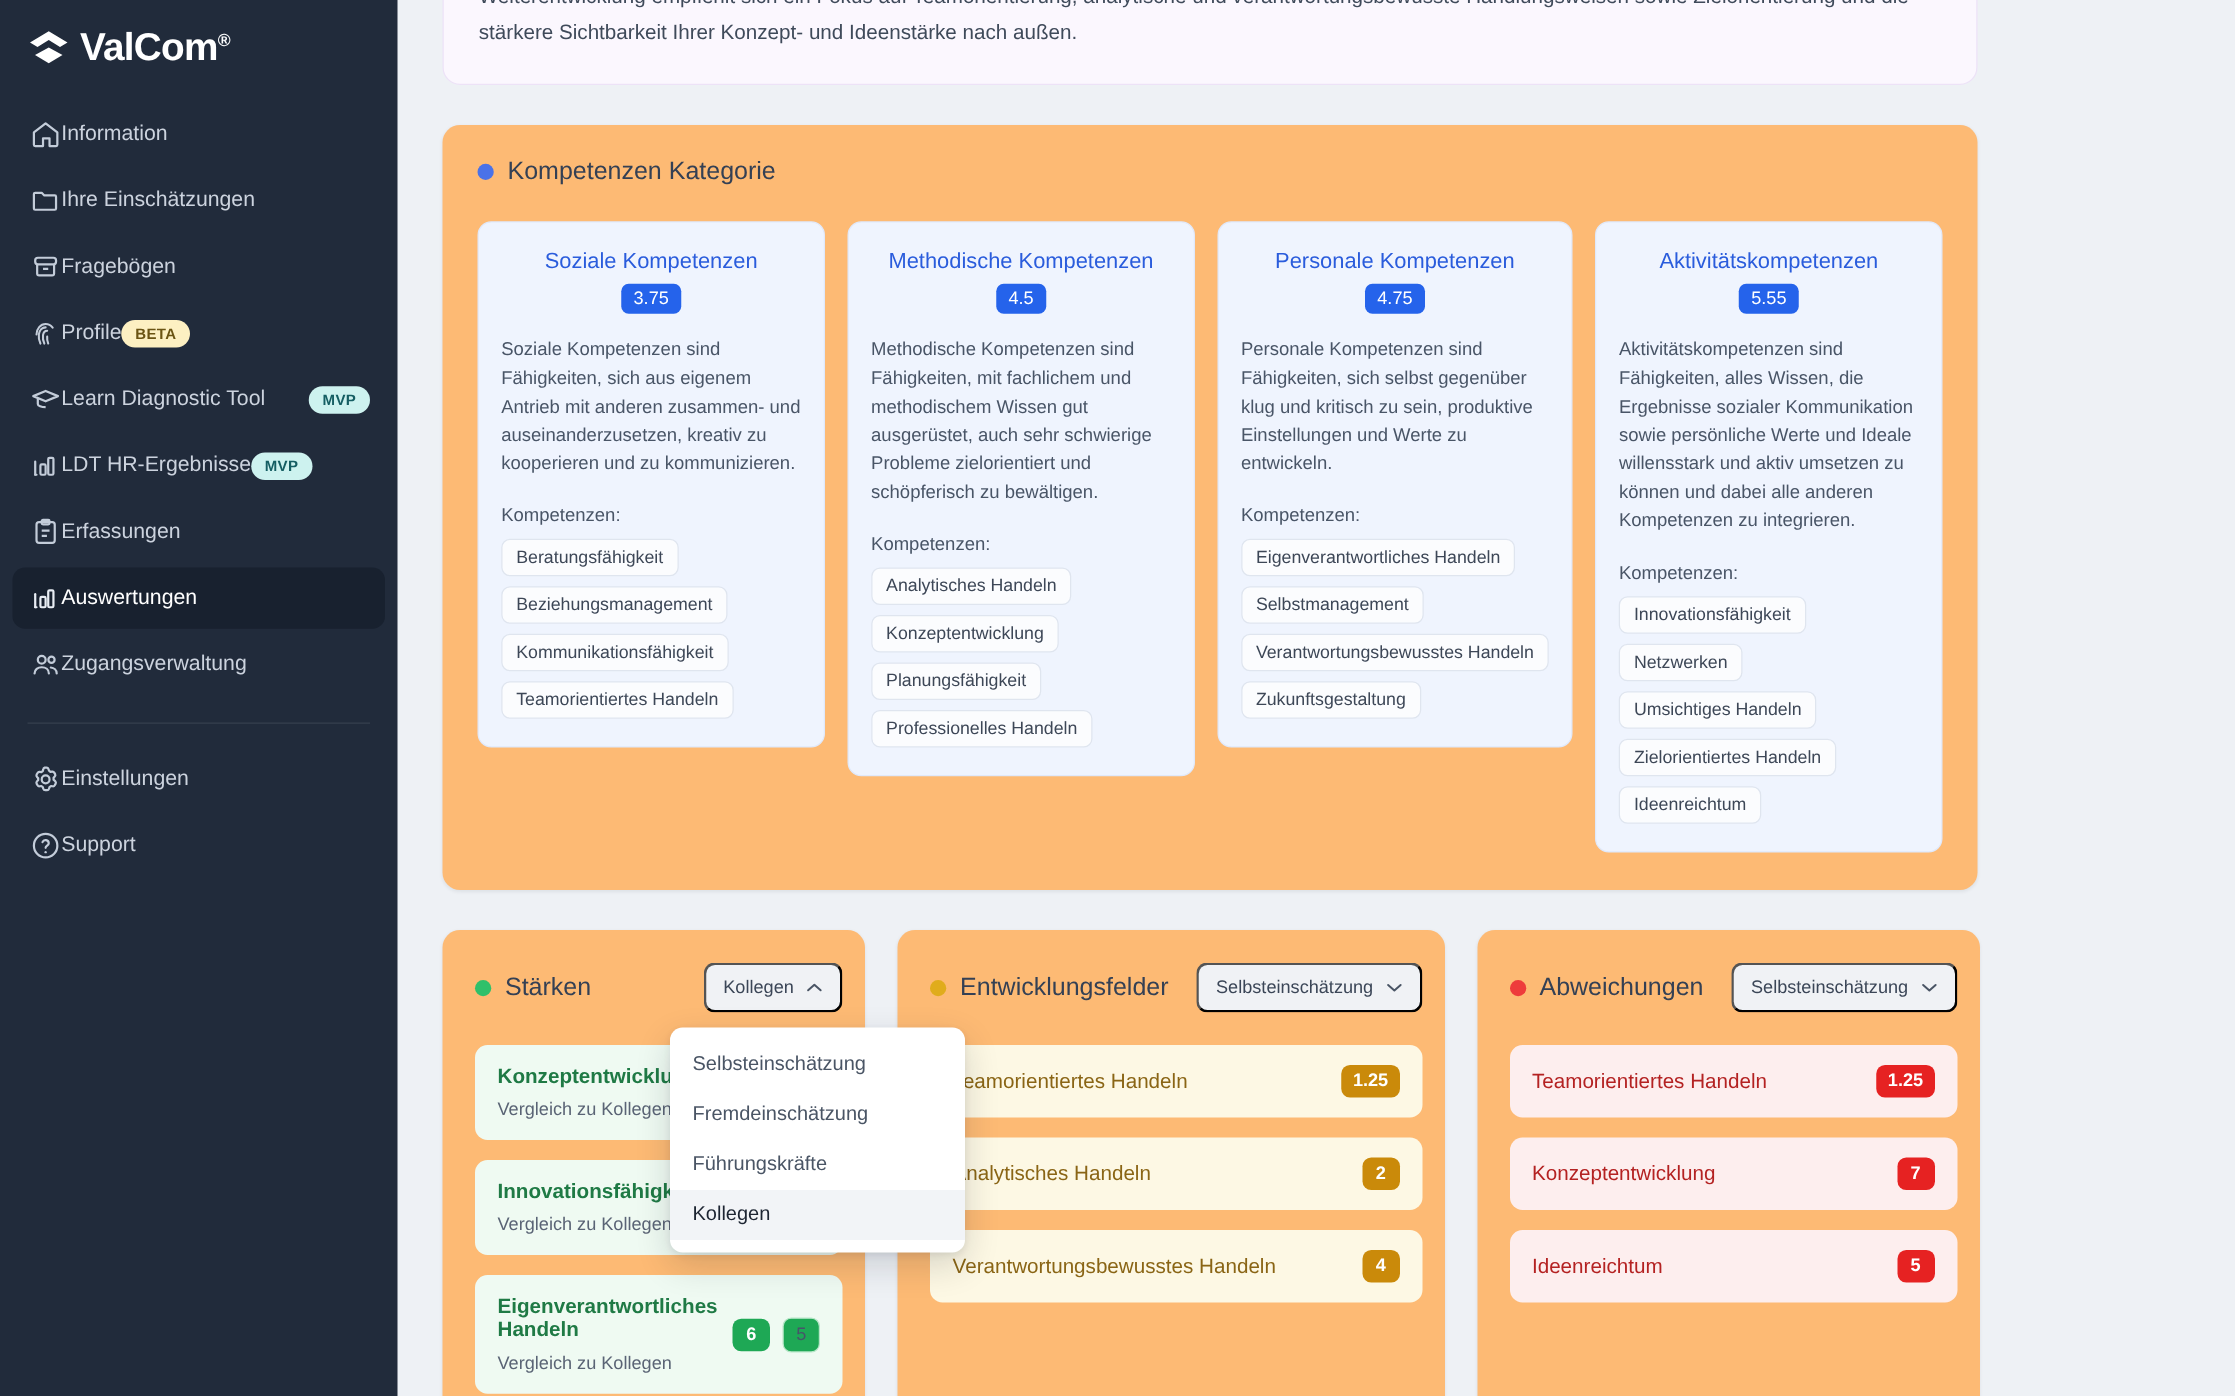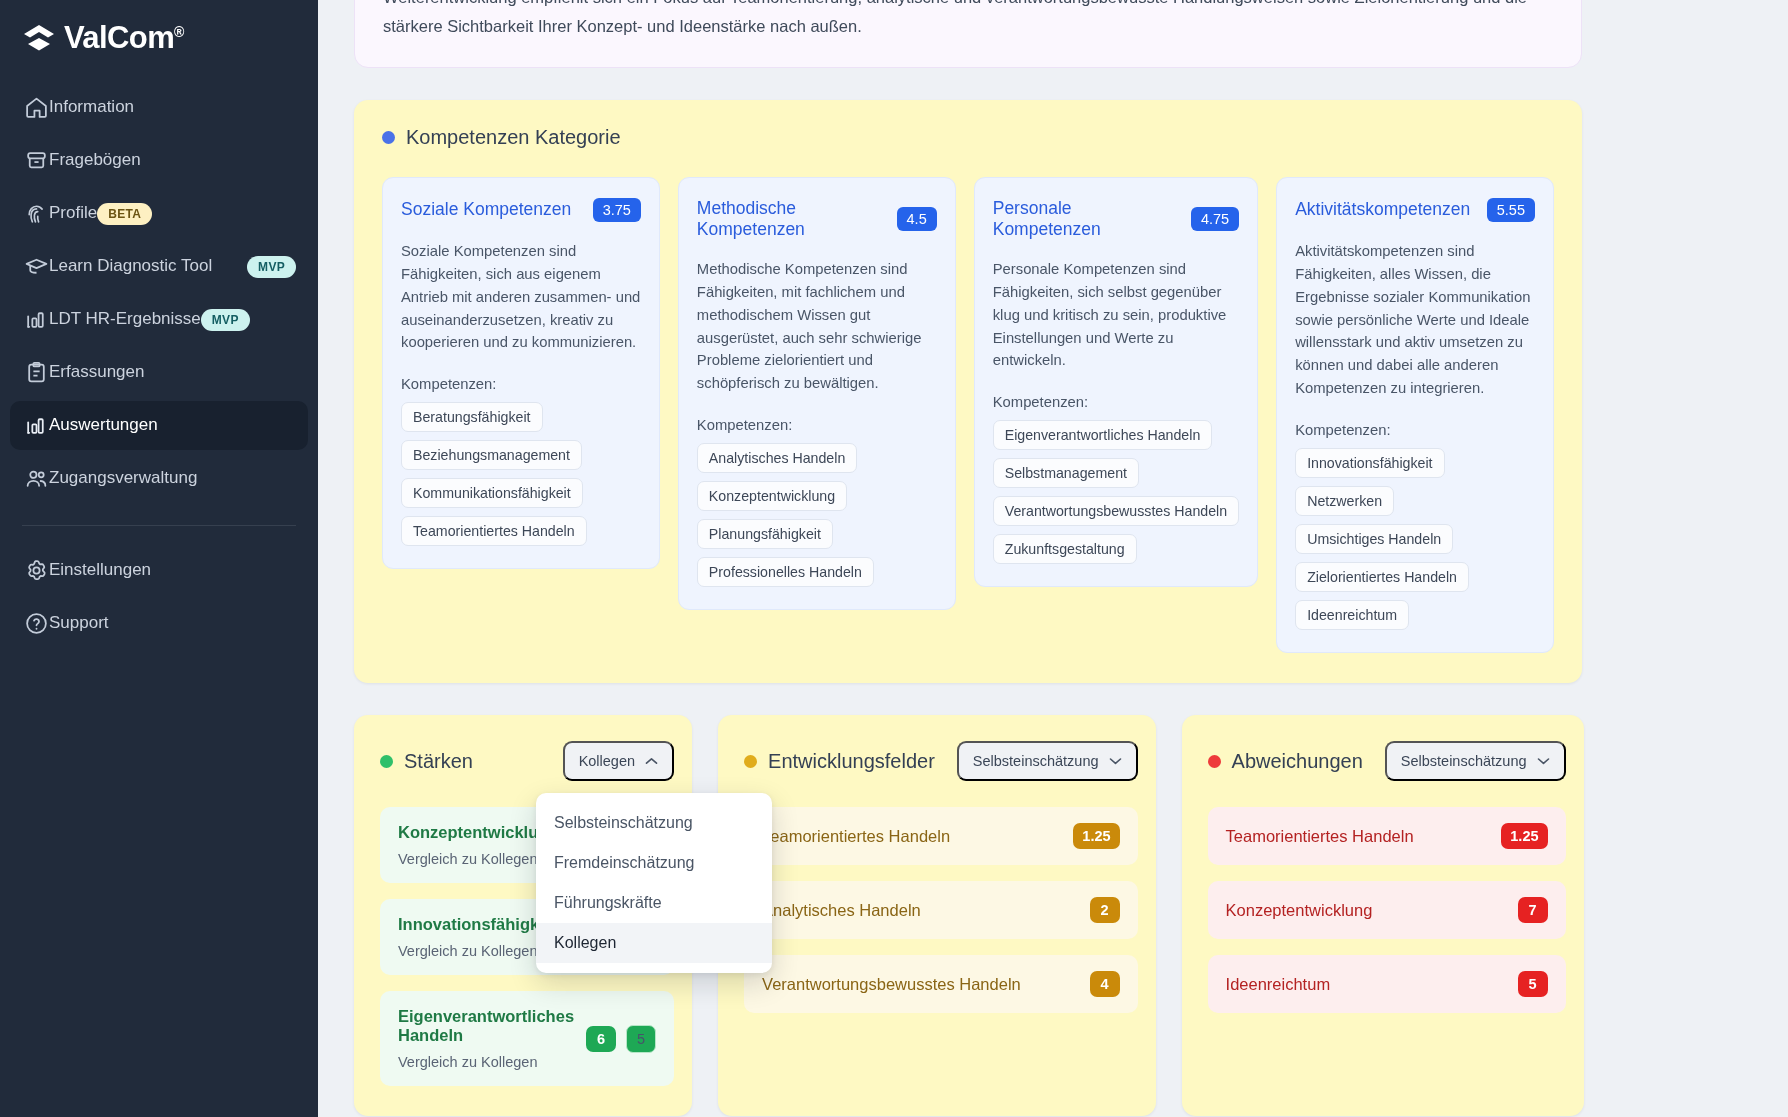--- a/index.html
+++ b/index.html
@@ -63,21 +63,21 @@
     flex: 1; overflow: hidden;
     padding: 0 26px 0 36px;
     position: relative;
   }
   .scrollbar {
     position: absolute; right: 4px; top: 0; width: 9px; height: 1117px;
     background: transparent;
   }
 
   .panel {
-    background: #fef9c3; border-radius: 14px;
+    background: #fdba74; border-radius: 14px;
     box-shadow: 0 1px 3px rgba(16,24,40,.07);
   }
 
   .intro {
     background: #fbf7fe; border: 1px solid #ede2f7;
     border-radius: 14px;
     padding: 0 28px 26px 28px;
     margin-top: -18px;
     color: #3f4a5a; font-size: 16.5px; line-height: 1.75;
   }
@@ -86,21 +86,21 @@
   .kat-panel { margin-top: 32px; padding: 26px 28px 30px 28px; }
   .sec-head { display: flex; align-items: center; gap: 11px; }
   .dot { width: 13px; height: 13px; border-radius: 50%; flex: 0 0 13px; }
   .sec-title { font-size: 20px; color: #344054; }
   .cards { display: flex; gap: 18px; margin-top: 28px; align-items: flex-start; }
   .kcard {
     flex: 1 1 0; background: #eff4fe; border: 1px solid #e0e9fb;
     border-radius: 11px; padding: 20px 18px 22px 18px;
     min-height: 350px;
   }
-  .kcard-head { display: flex; align-items: center; justify-content: space-between; gap: 8px; }
+  .kcard-head { display: flex; align-items: center; justify-content: space-between; gap: 8px; flex-direction: column; }
   .kcard-title { font-size: 17.5px; color: #2a5cdc; font-weight: normal; }
   .kbadge {
     background: #2563eb; color: #fff; font-size: 14.5px;
     border-radius: 6px; padding: 4px 10px; white-space: nowrap;
   }
   .kcard-desc {
     margin-top: 18px; font-size: 14.8px; line-height: 1.55; color: #495567;
   }
   .kcard-sub { margin-top: 22px; font-size: 14.8px; color: #495567; }
   .chips { display: flex; flex-wrap: wrap; gap: 8px; margin-top: 10px; }
@@ -190,20 +190,28 @@
     </div>
 
     <nav class="nav">
       <div class="nav-item">
         <span class="nav-ico">
             <svg viewBox="0 0 24 24" fill="none" stroke="#c3ccd9" stroke-width="1.7" stroke-linecap="round" stroke-linejoin="round">
               <path d="M3 10.5 L12 3.5 L21 10.5 V20 a1 1 0 0 1-1 1h-5v-6H10v6H4a1 1 0 0 1-1-1z"></path>
             </svg>
           </span>
         <span class="nav-label">Information</span>
+      </div>
+      <div class="nav-item">
+        <span class="nav-ico">
+            <svg viewBox="0 0 24 24" fill="none" stroke="#c3ccd9" stroke-width="1.7" stroke-linejoin="round">
+              <path d="M3 7a1 1 0 0 1 1-1h5l2 2h8a1 1 0 0 1 1 1v9a1 1 0 0 1-1 1H4a1 1 0 0 1-1-1z"></path>
+            </svg>
+          </span>
+        <span class="nav-label">Ihre Einschätzungen</span>
       </div>
       <div class="nav-item">
         <span class="nav-ico">
             <svg viewBox="0 0 24 24" fill="none" stroke="#c3ccd9" stroke-width="1.7" stroke-linejoin="round">
               <rect x="4" y="5" width="16" height="5" rx="2"></rect>
               <path d="M5.5 10v7a1.5 1.5 0 0 0 1.5 1.5h10a1.5 1.5 0 0 0 1.5-1.5v-7"></path>
               <path d="M10 13.5h4"></path>
             </svg>
           </span>
         <span class="nav-label">Fragebögen</span>

